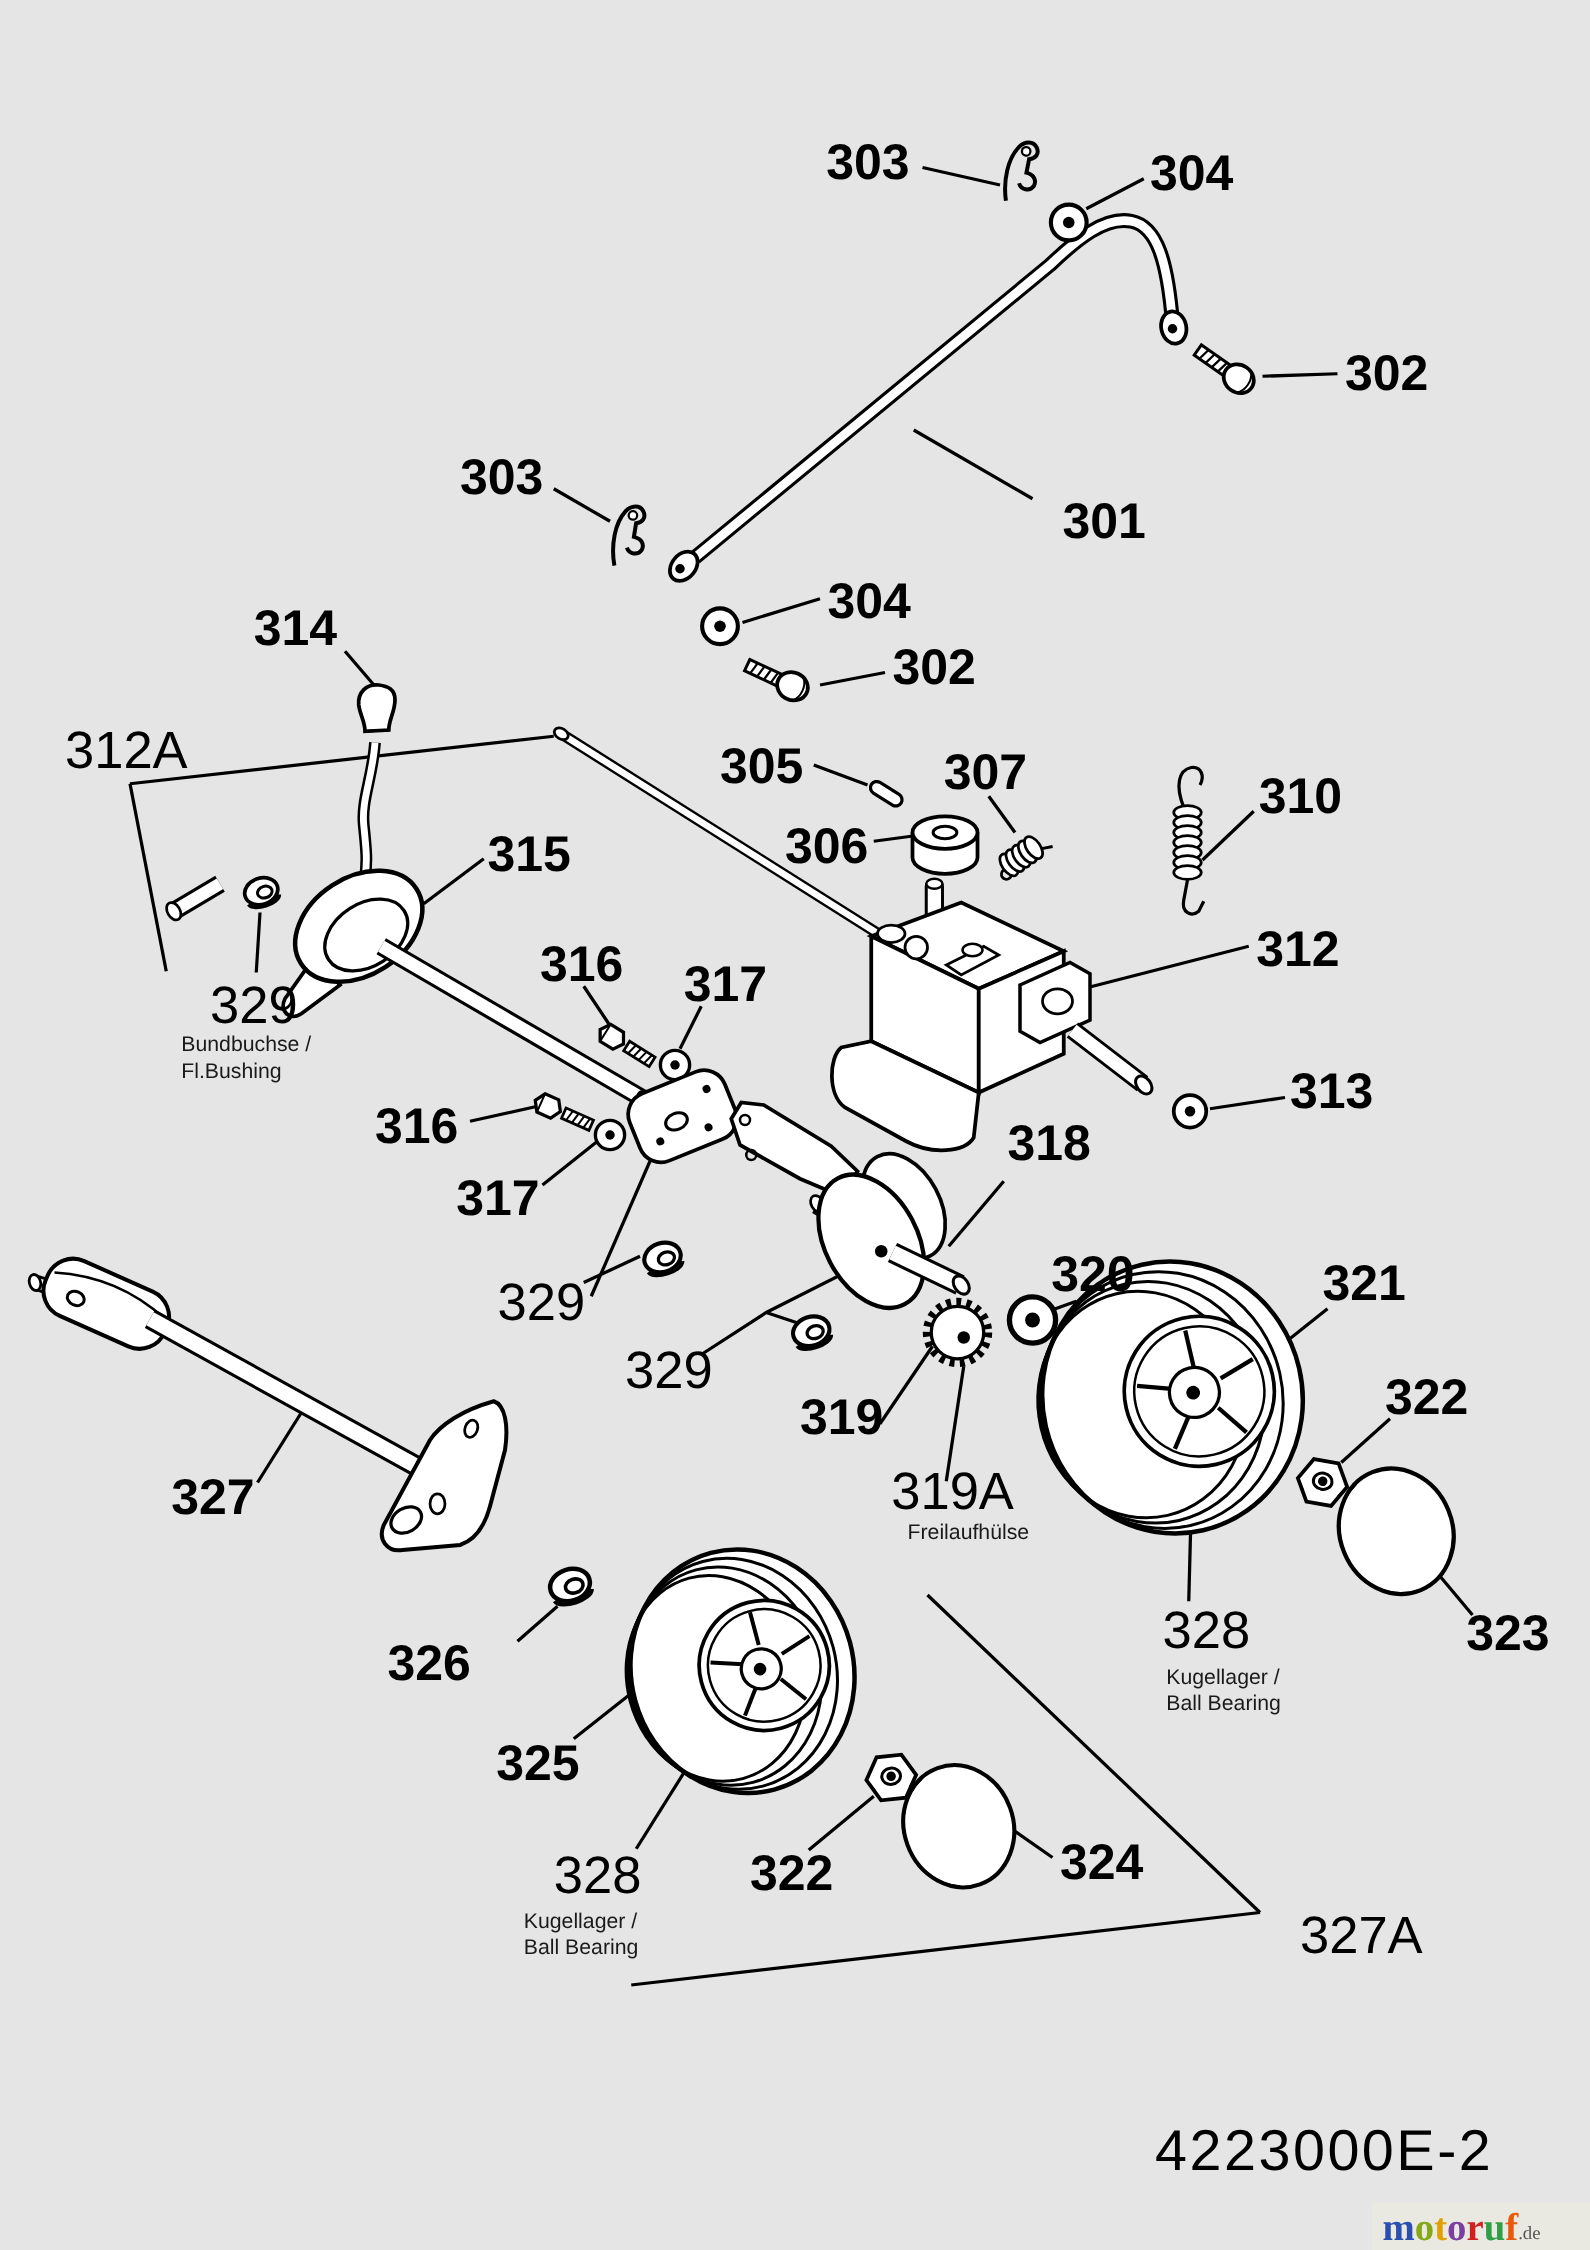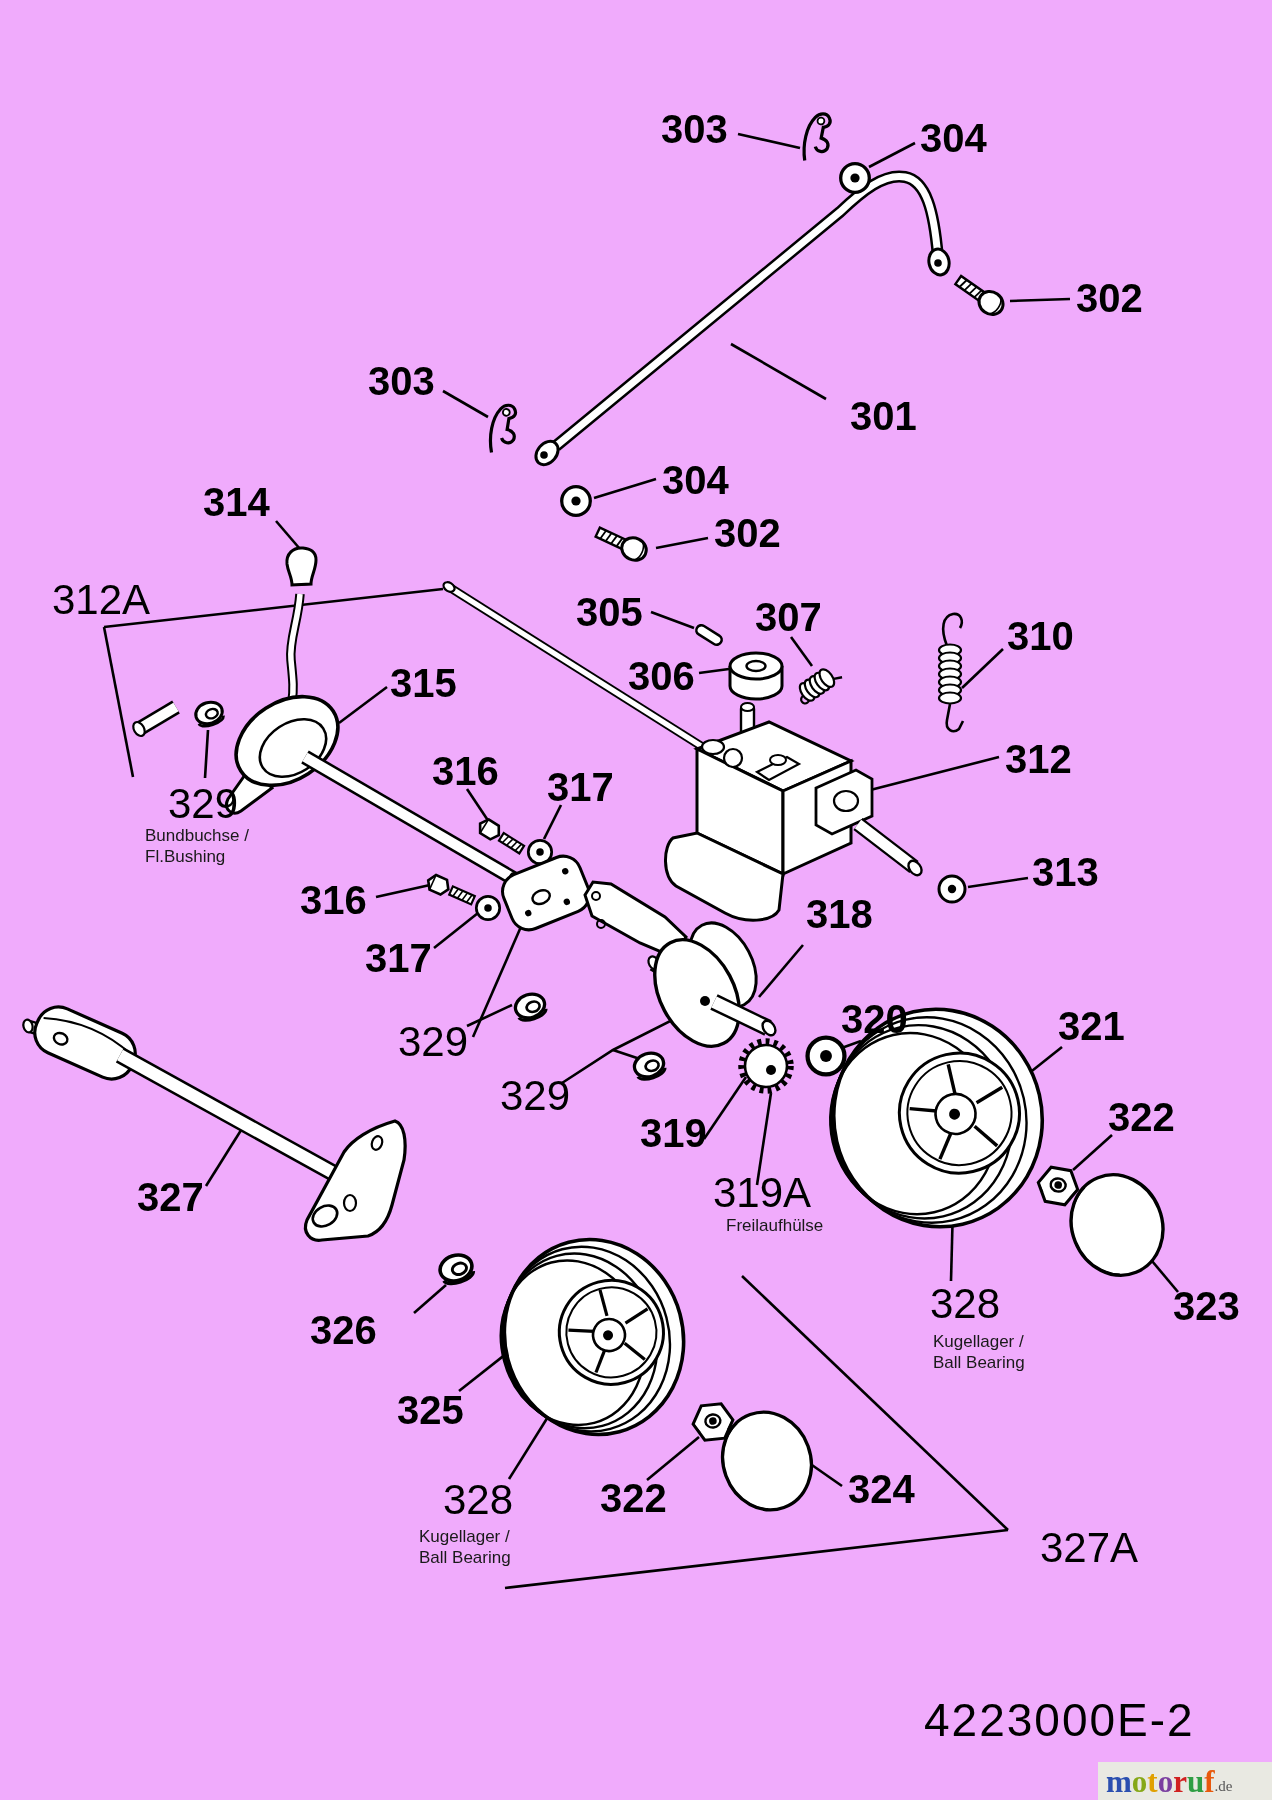--- a/index.html
+++ b/index.html
@@ -1,16 +1,16 @@
 <!DOCTYPE html>
 <html><head>
 <meta charset="utf-8">
 <style>
   html,body{margin:0;padding:0;background:#fcfcf6;}
-  .stage{position:relative;width:1272px;height:1800px;background:#f0abfc;overflow:hidden;}
+  .stage{position:relative;width:1272px;height:1800px;background:#e5e5e5;overflow:hidden;}
   svg{display:block;}
   .lbl-bold{font-family:"Liberation Sans",sans-serif;font-weight:700;font-size:40px;fill:#000;}
   .lbl-reg{font-family:"Liberation Sans",sans-serif;font-weight:400;font-size:42px;fill:#000;}
   .lbl-small{font-family:"Liberation Sans",sans-serif;font-weight:400;font-size:17px;fill:#1a1a1a;}
   .lbl-doc{font-family:"Liberation Sans",sans-serif;font-weight:400;font-size:46px;letter-spacing:2px;fill:#000;}
   .wm{font-family:"Liberation Serif",serif;font-weight:700;font-size:31px;}
   .wm-de{font-family:"Liberation Serif",serif;font-weight:400;font-size:15px;}
   .ln{stroke:#000;stroke-width:2.6;fill:none;}
 </style>
 </head>

